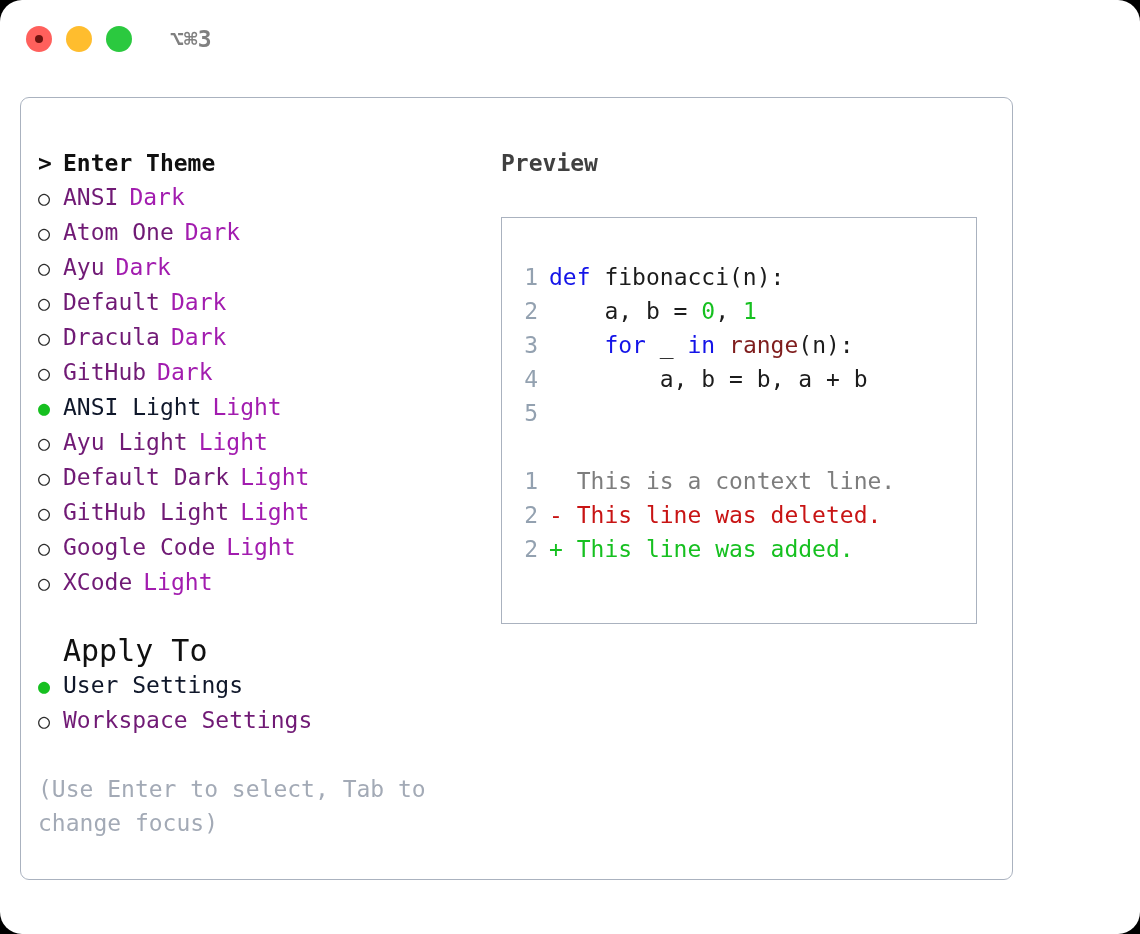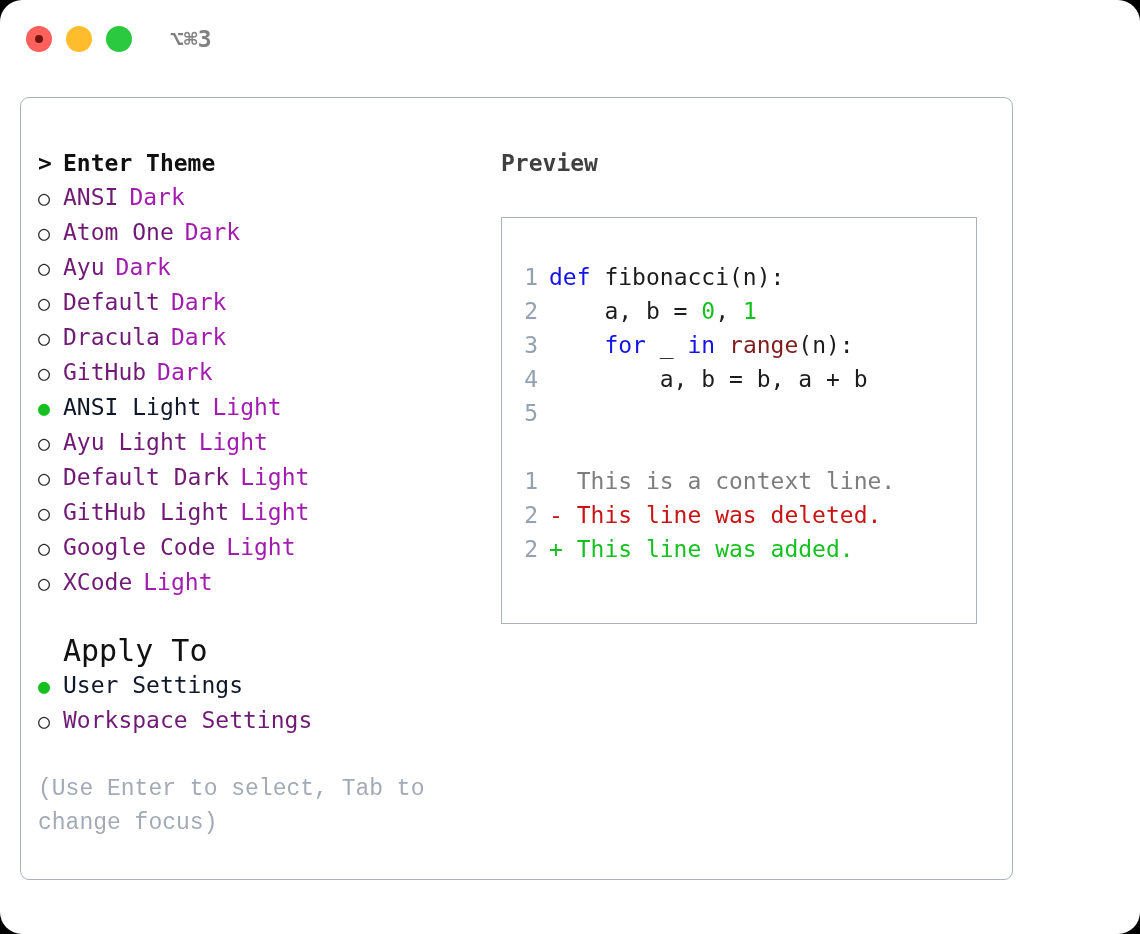--- a/index.html
+++ b/index.html
@@ -139,21 +139,20 @@
   }
 
   #hint {
     margin-top: 34px;
     font-size: 23px;
     line-height: 34px;
     color: #a3aab6;
     width: 410px;
     white-space: normal;
     word-spacing: 0px;
-    font-family: Liberation Mono, monospace;
   }
 
   
   #right-col {
     position: absolute;
     left: 480px;
     top: 48px;
     width: 490px;
   }
   #preview-title {

